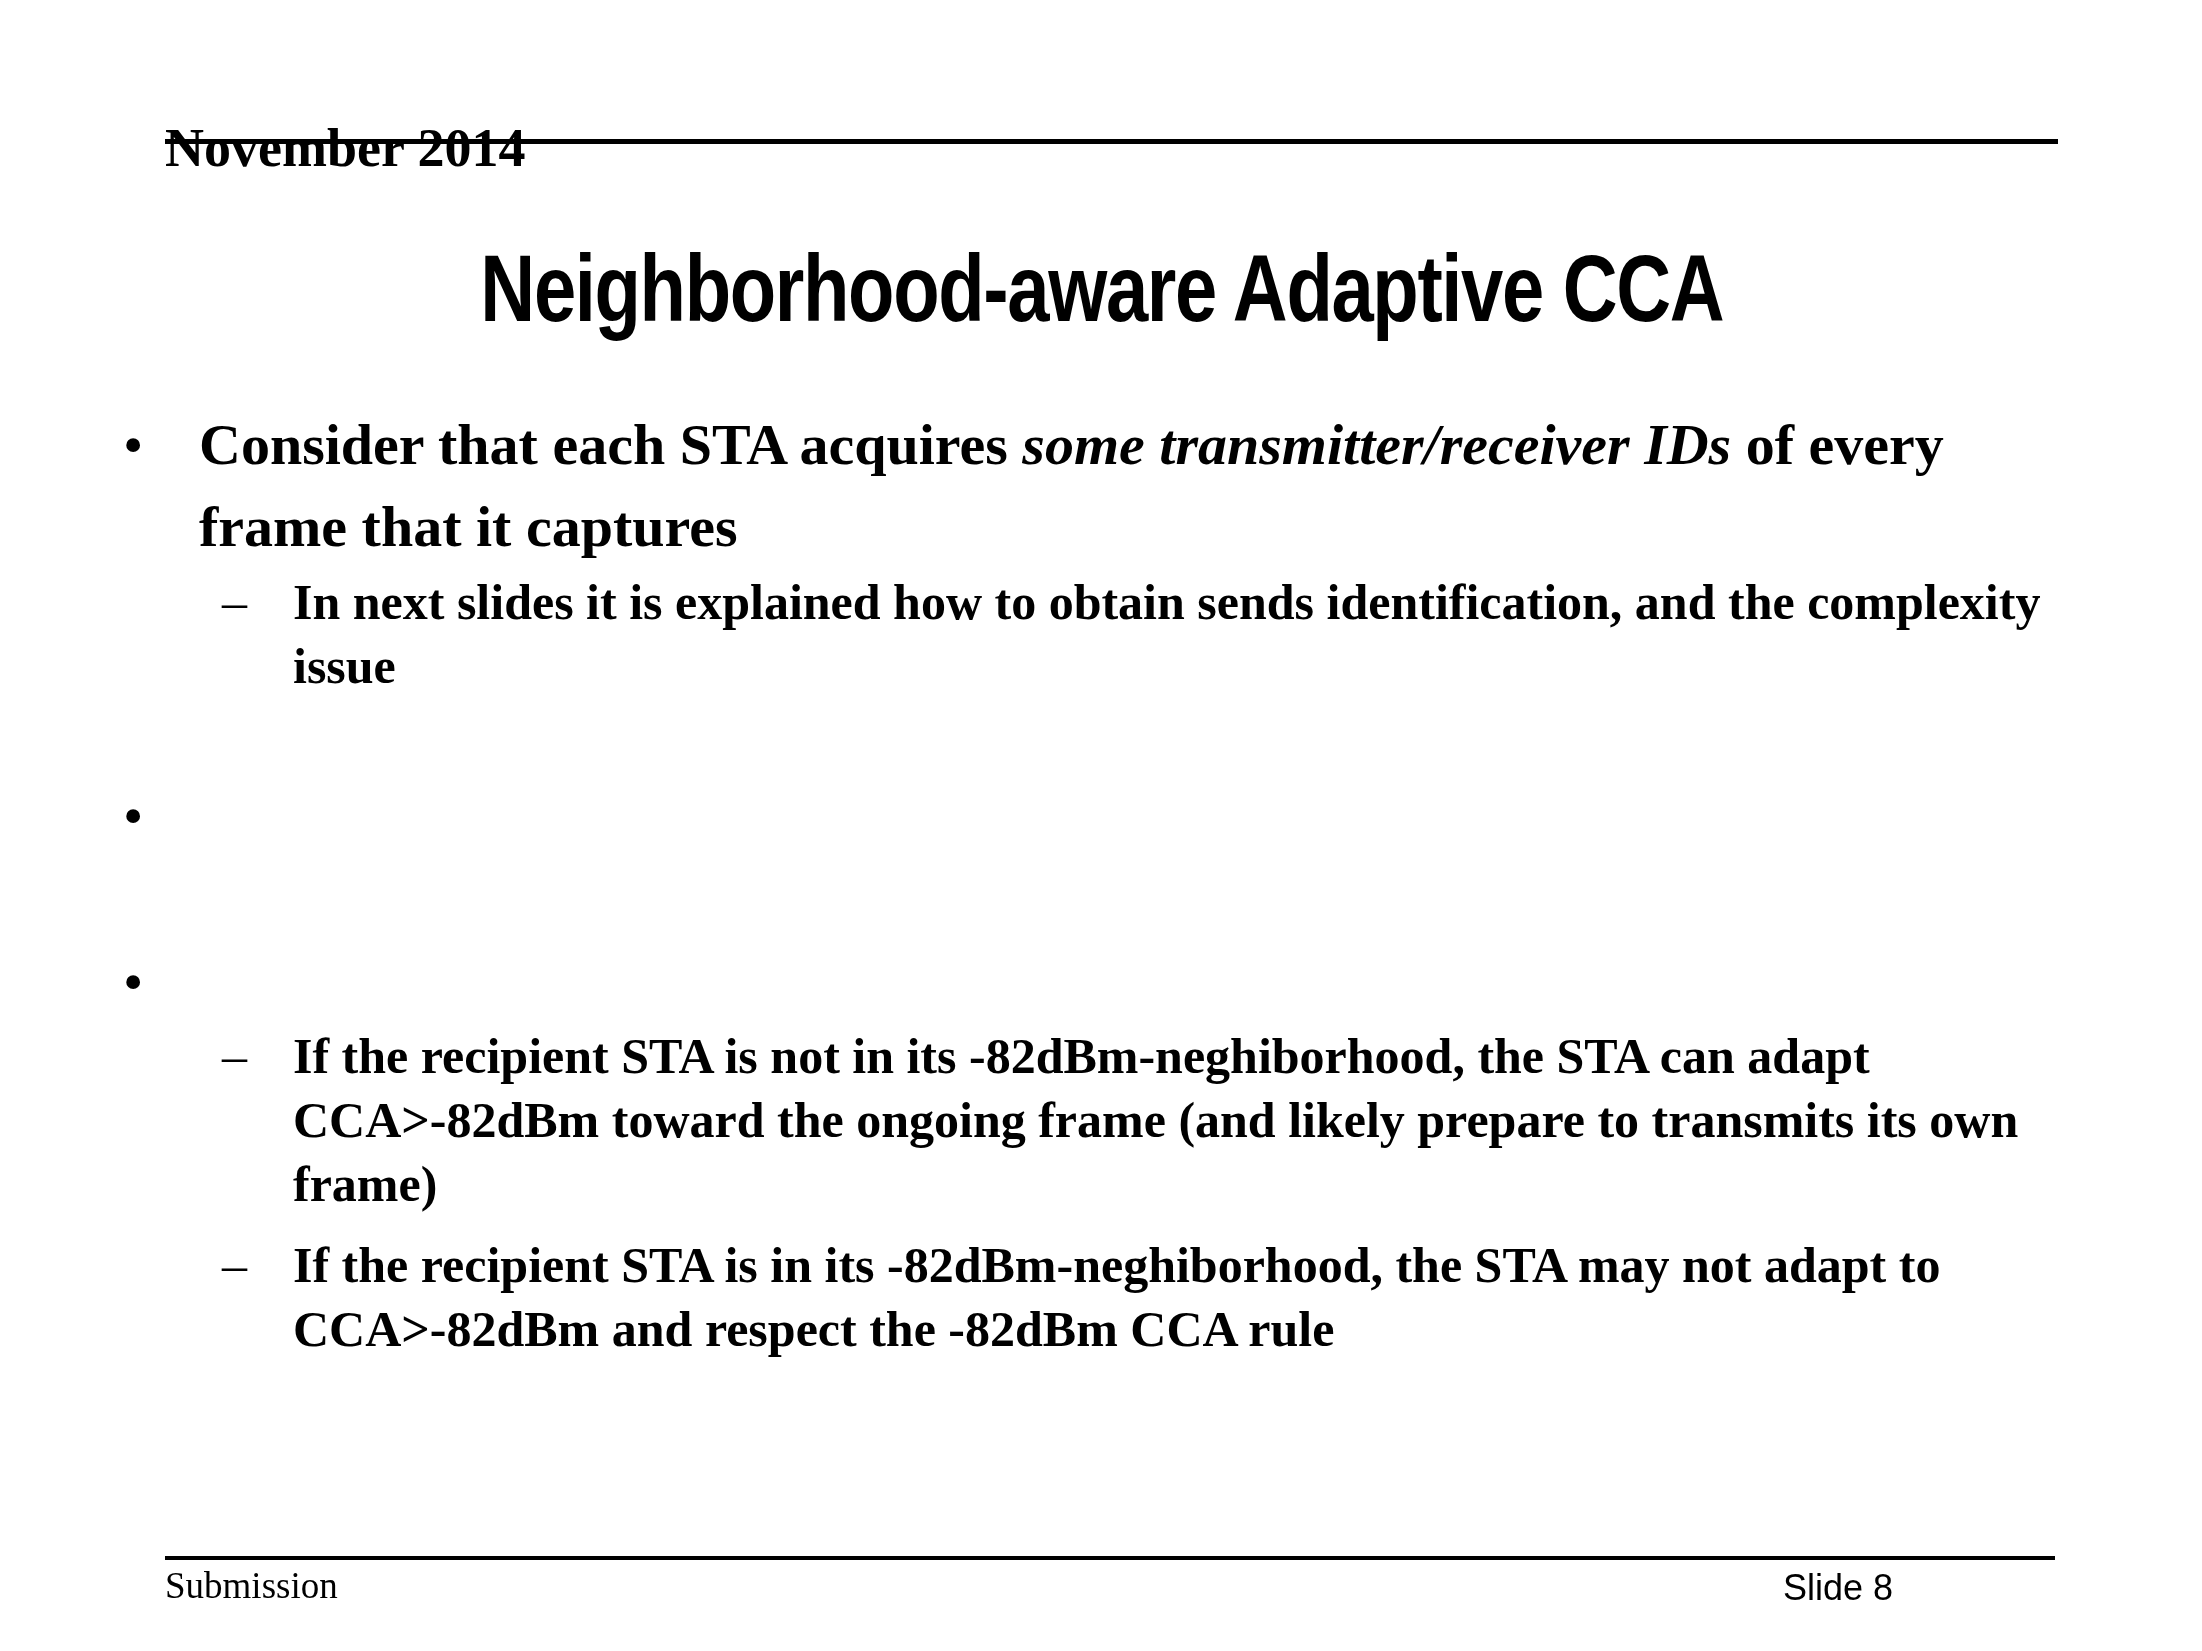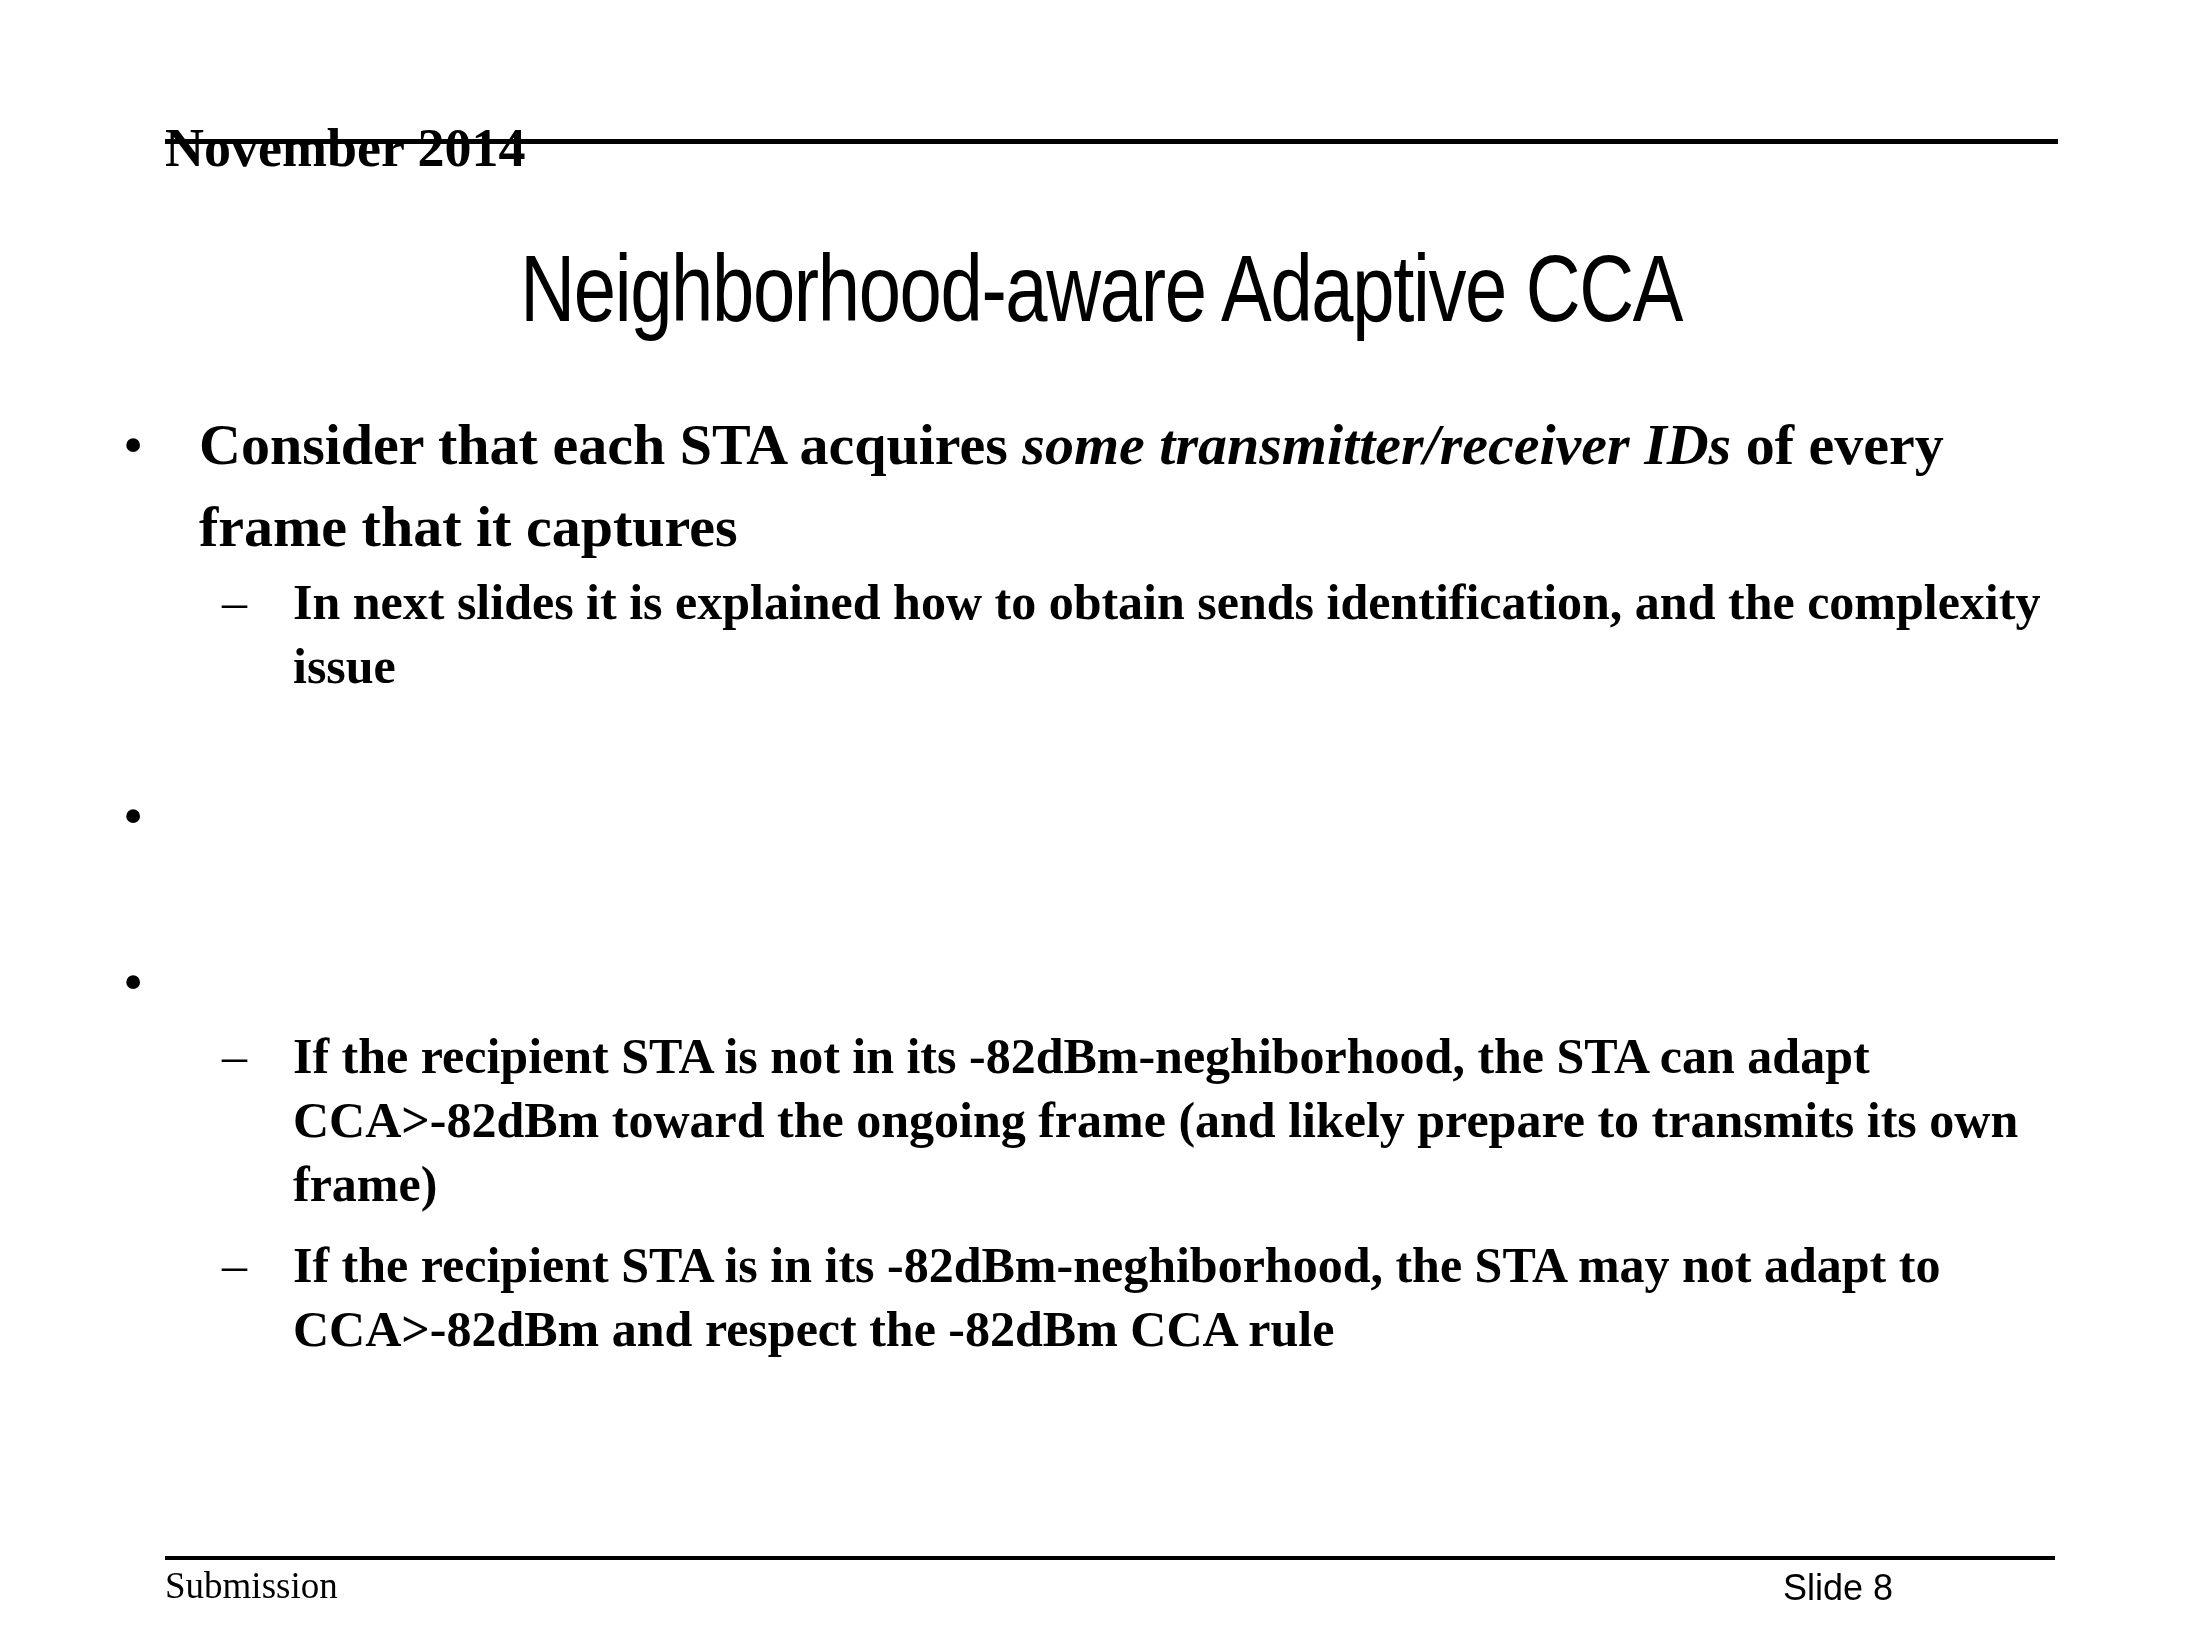--- a/index.html
+++ b/index.html
@@ -30,21 +30,21 @@
     height: 5.2px;
     background: #000000;
   }
 
   
   .title {
     position: absolute;
     left: 0; right: 0; top: 234px;
     text-align: center;
     font-family: "Liberation Sans", sans-serif;
-    font-weight: normal;
+    font-weight: bold;
     font-size: 95px;
     line-height: 1.15;
     white-space: nowrap;
   }
   .title-inner {
     display: inline-block;
     transform: scaleX(0.80);
     transform-origin: 50% 50%;
     letter-spacing: -1.7px;
   }

